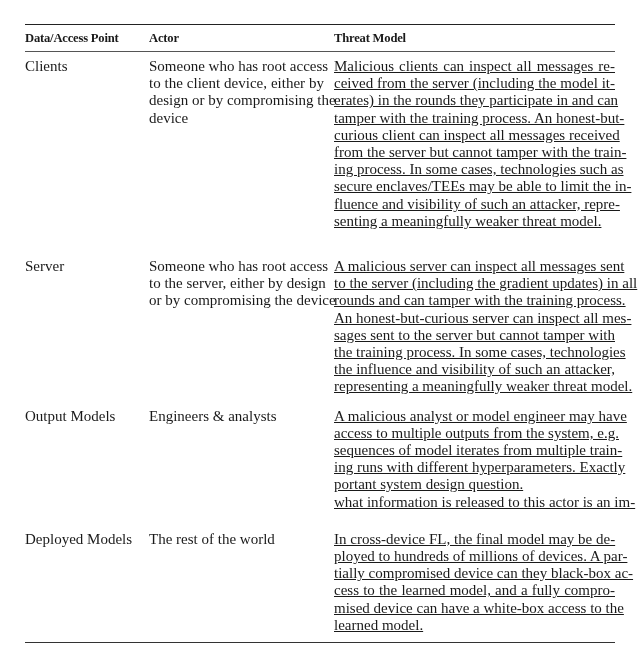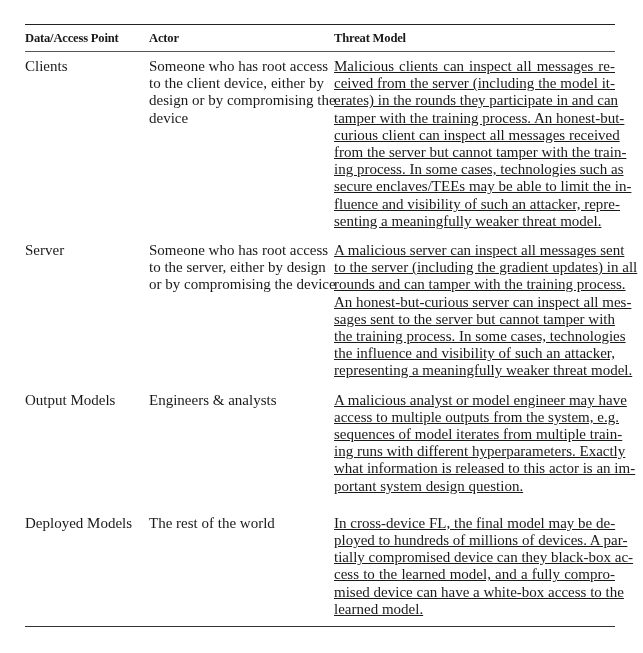--- a/index.html
+++ b/index.html
@@ -57,21 +57,21 @@
     text-align: justify;
     padding-right: 10px;
     box-sizing: border-box;
   }
   .body-row .col-threat {
     text-align: justify;
     hyphens: manual;
     text-decoration: underline;
   }
   .row-clients { margin-top: 6px; }
-  .row-server { margin-top: 12px; }
+  .row-server { margin-top: 28px; }
   .row-output { margin-top: 12px; }
   .row-deployed { margin-top: 20px; }
   .line { display: block; text-align: justify; text-align-last: justify; white-space: nowrap; }
   .line.last { text-align-last: left; }
 </style>
 </head>
 <body>
 
 <div class="table-wrap">
   <div class="rule-top"></div>
@@ -125,22 +125,22 @@
       <div class="row body-row row-output">
         <div class="col-point">Output Models</div>
         <div class="col-actor">
           <span class="line last">Engineers &amp; analysts</span>
         </div>
         <div class="col-threat">
           <span class="line">A malicious analyst or model engineer may have</span>
           <span class="line">access to multiple outputs from the system, e.g.</span>
           <span class="line">sequences of model iterates from multiple train-</span>
           <span class="line">ing runs with different hyperparameters. Exactly</span>
+          <span class="line last">portant system design question.</span>
           <span class="line">what information is released to this actor is an im-</span>
-          <span class="line last">portant system design question.</span>
         </div>
       </div>
       <div class="row body-row row-deployed">
         <div class="col-point">Deployed Models</div>
         <div class="col-actor">
           <span class="line last">The rest of the world</span>
         </div>
         <div class="col-threat">
           <span class="line">In cross-device FL, the final model may be de-</span>
           <span class="line">ployed to hundreds of millions of devices. A par-</span>

